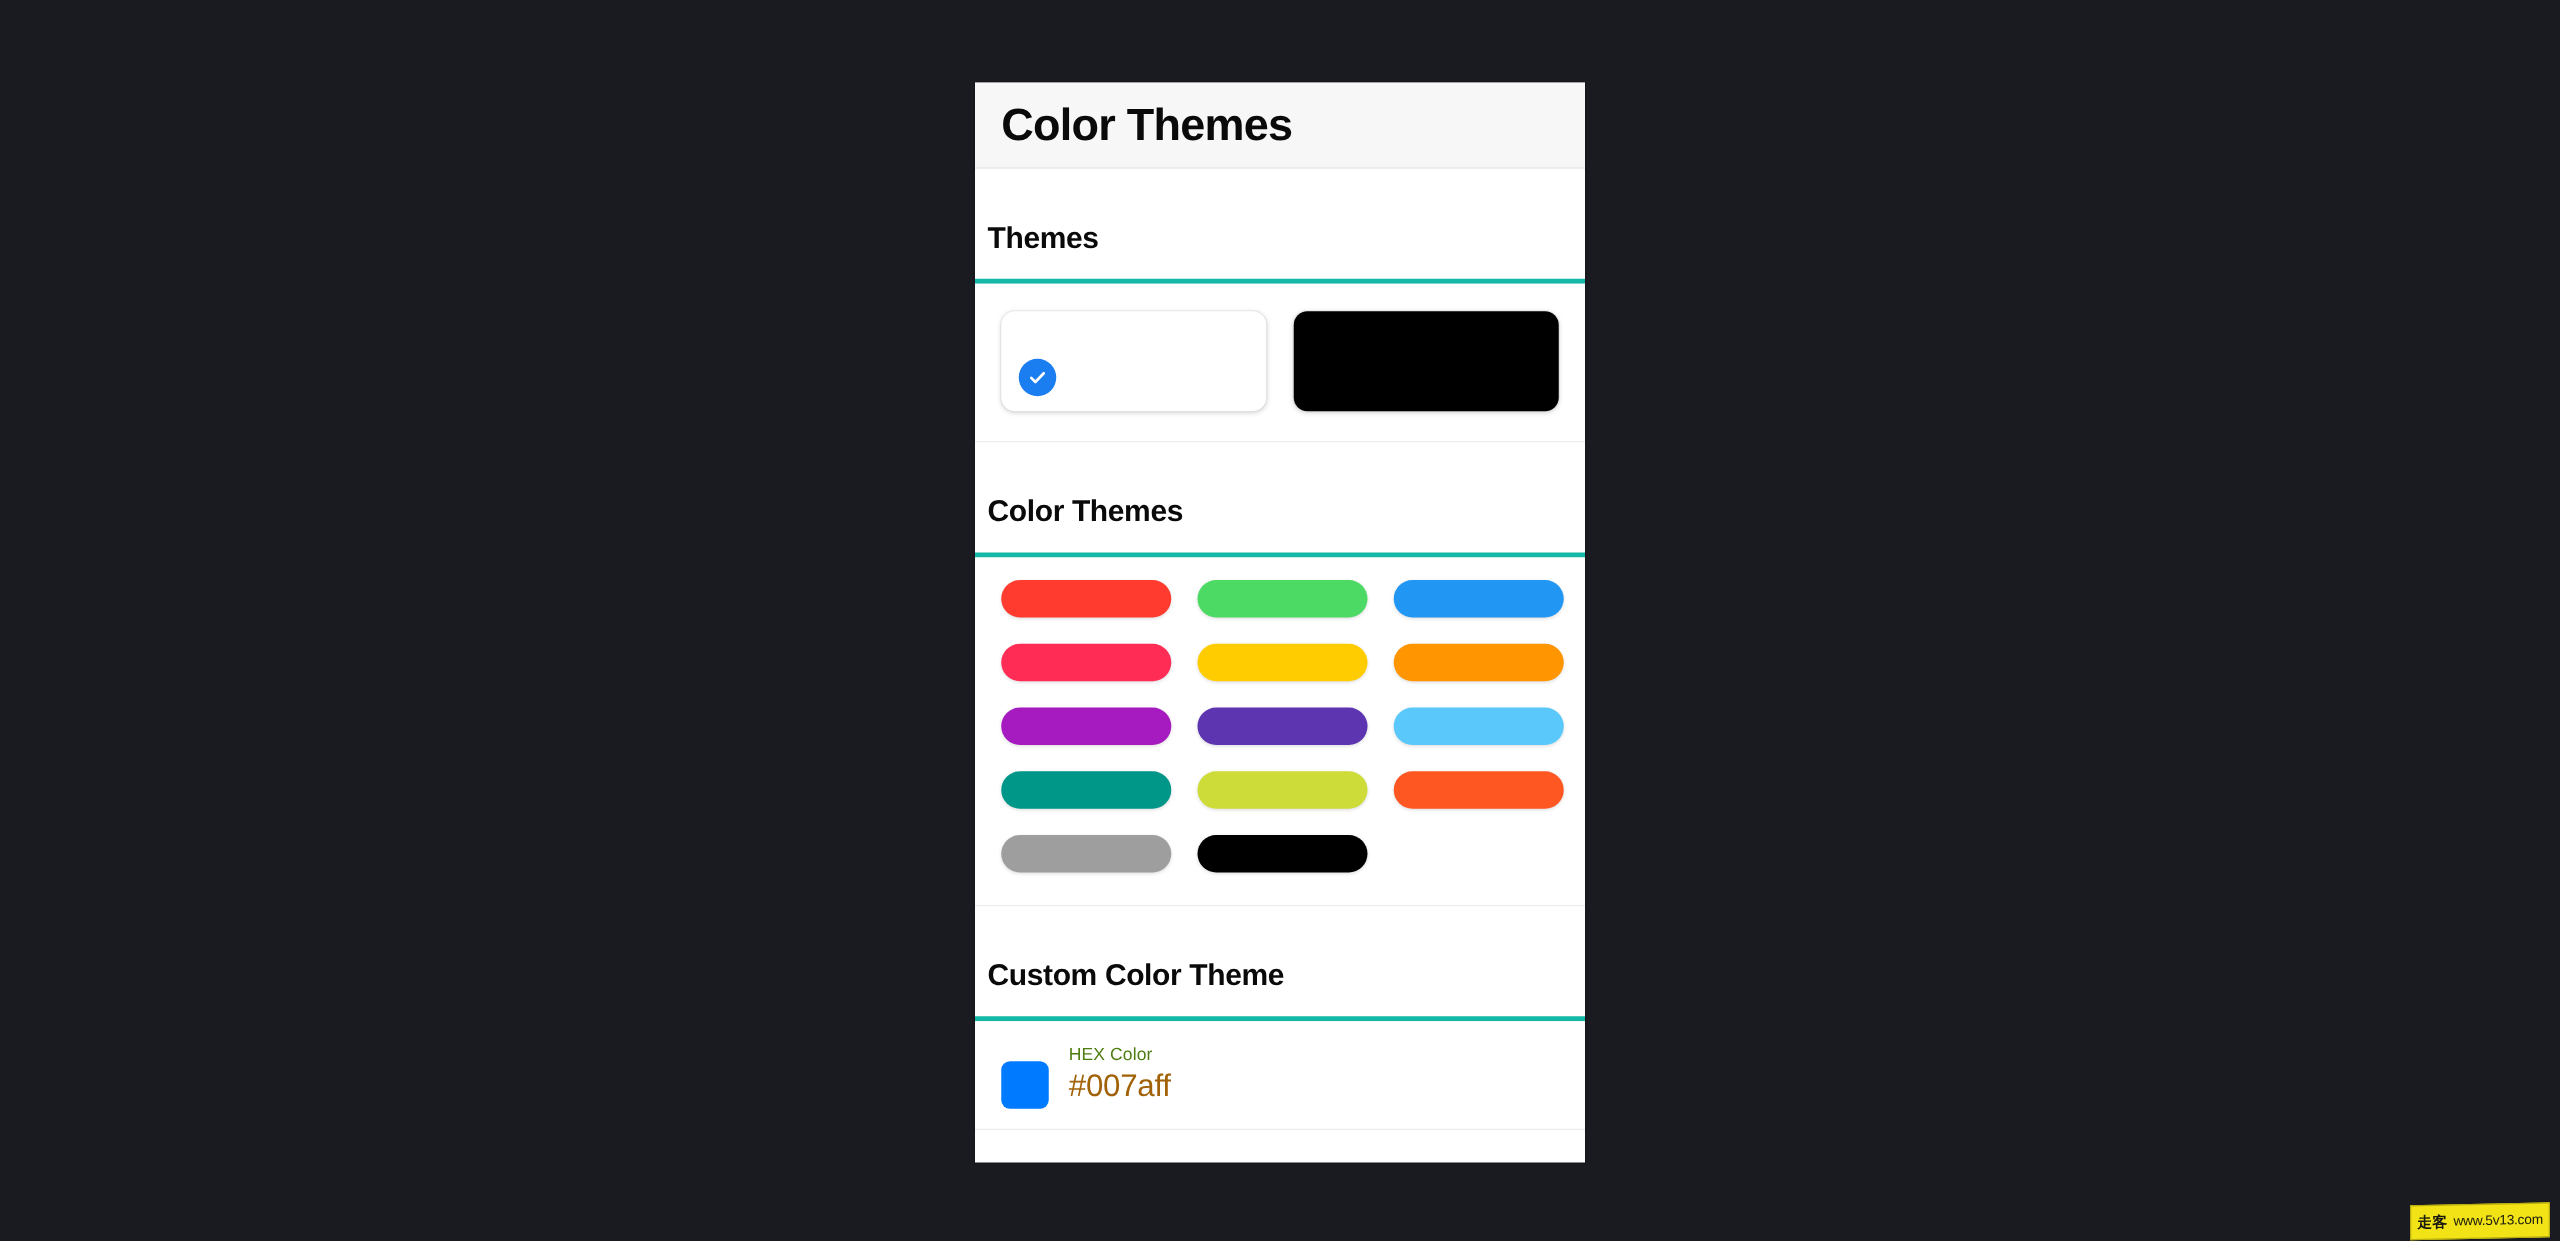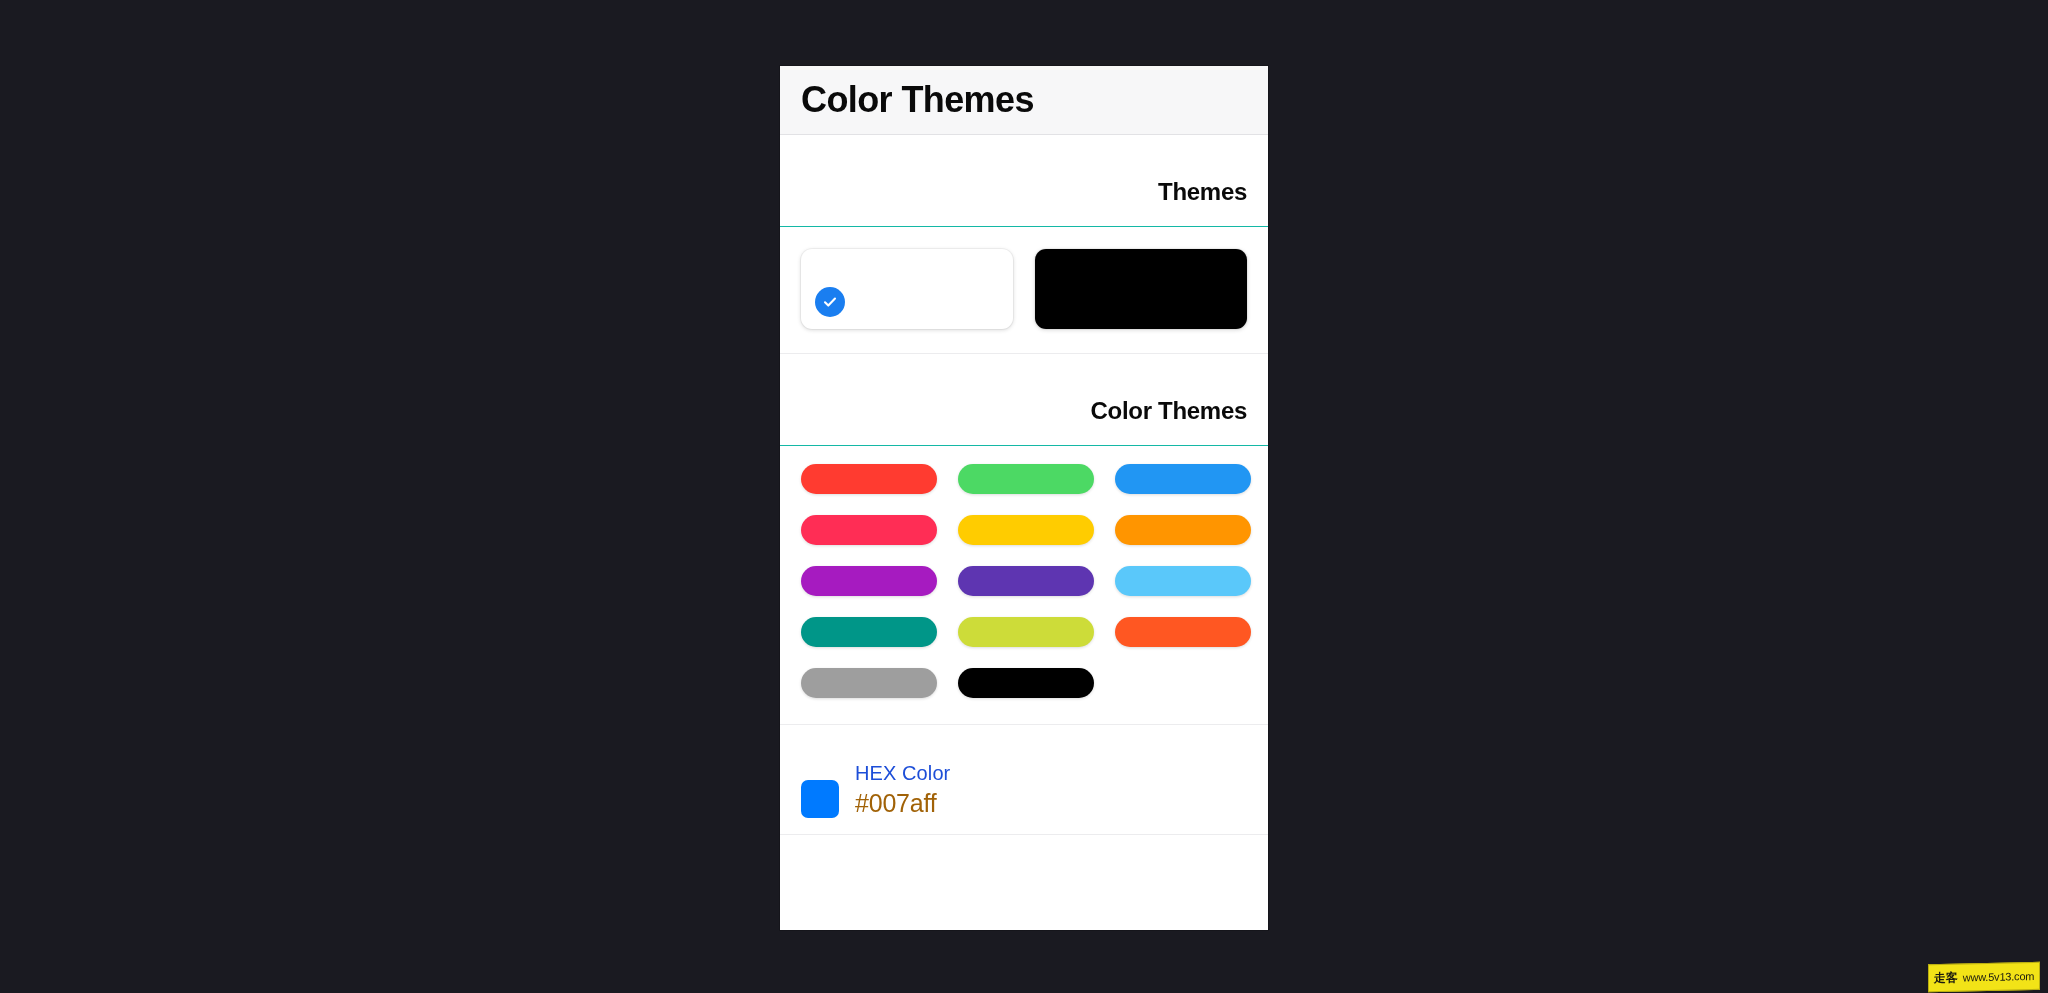--- a/index.html
+++ b/index.html
@@ -43,24 +43,23 @@
     color: #0a0a0a;
     letter-spacing: -0.6px;
     white-space: nowrap;
   }
 
   
   .section-header {
     height: 69px;
     display: flex;
     align-items: center;
-    padding: 0 21px;
-    background: #ffffff;
-    border-bottom: 1px solid #14b8a6;
-    justify-content: flex-end;
+    padding: 0 10px;
+    background: #ffffff;
+    border-bottom: 4px solid #14b8a6;
   }
   .section-title {
     font-size: 24px;
     font-weight: bold;
     color: #0a0a0a;
     letter-spacing: -0.3px;
     white-space: nowrap;
   }
   .section-gap {
     height: 23px;
@@ -127,22 +126,22 @@
   }
   #custom-swatch {
     width: 38px;
     height: 38px;
     border-radius: 7px;
     flex: none;
     margin-top: 18px;
   }
   #custom-fields { display: flex; flex-direction: column; gap: 4px; }
   #hex-label {
-    font-size: 20px;
-    color: #1d4ed8;
+    font-size: 14px;
+    color: #4d7c0f;
     letter-spacing: 0.1px;
   }
   #hex-value {
     font-size: 25px;
     color: #a16207;
     letter-spacing: -0.2px;
   }
 
   
   #watermark {
@@ -209,20 +208,23 @@
       <div class="swatch" style="background: rgb(94, 53, 177);"></div>
       <div class="swatch" style="background: rgb(90, 200, 250);"></div>
       <div class="swatch" style="background: rgb(0, 150, 136);"></div>
       <div class="swatch" style="background: rgb(205, 220, 57);"></div>
       <div class="swatch" style="background: rgb(255, 87, 34);"></div>
       <div class="swatch" style="background: rgb(158, 158, 158);"></div>
       <div class="swatch" style="background: rgb(0, 0, 0);"></div>
     </div>
 
   <div class="section-gap"></div>
+  <div class="section-header">
+    <div class="section-title">Custom Color Theme</div>
+  </div>
   <div id="custom-row">
     <div id="custom-swatch" style="background: rgb(0, 122, 255);"></div>
     <div id="custom-fields">
       <div id="hex-label">HEX Color</div>
       <div id="hex-value">#007aff</div>
     </div>
   </div>
 
 </div>
 

